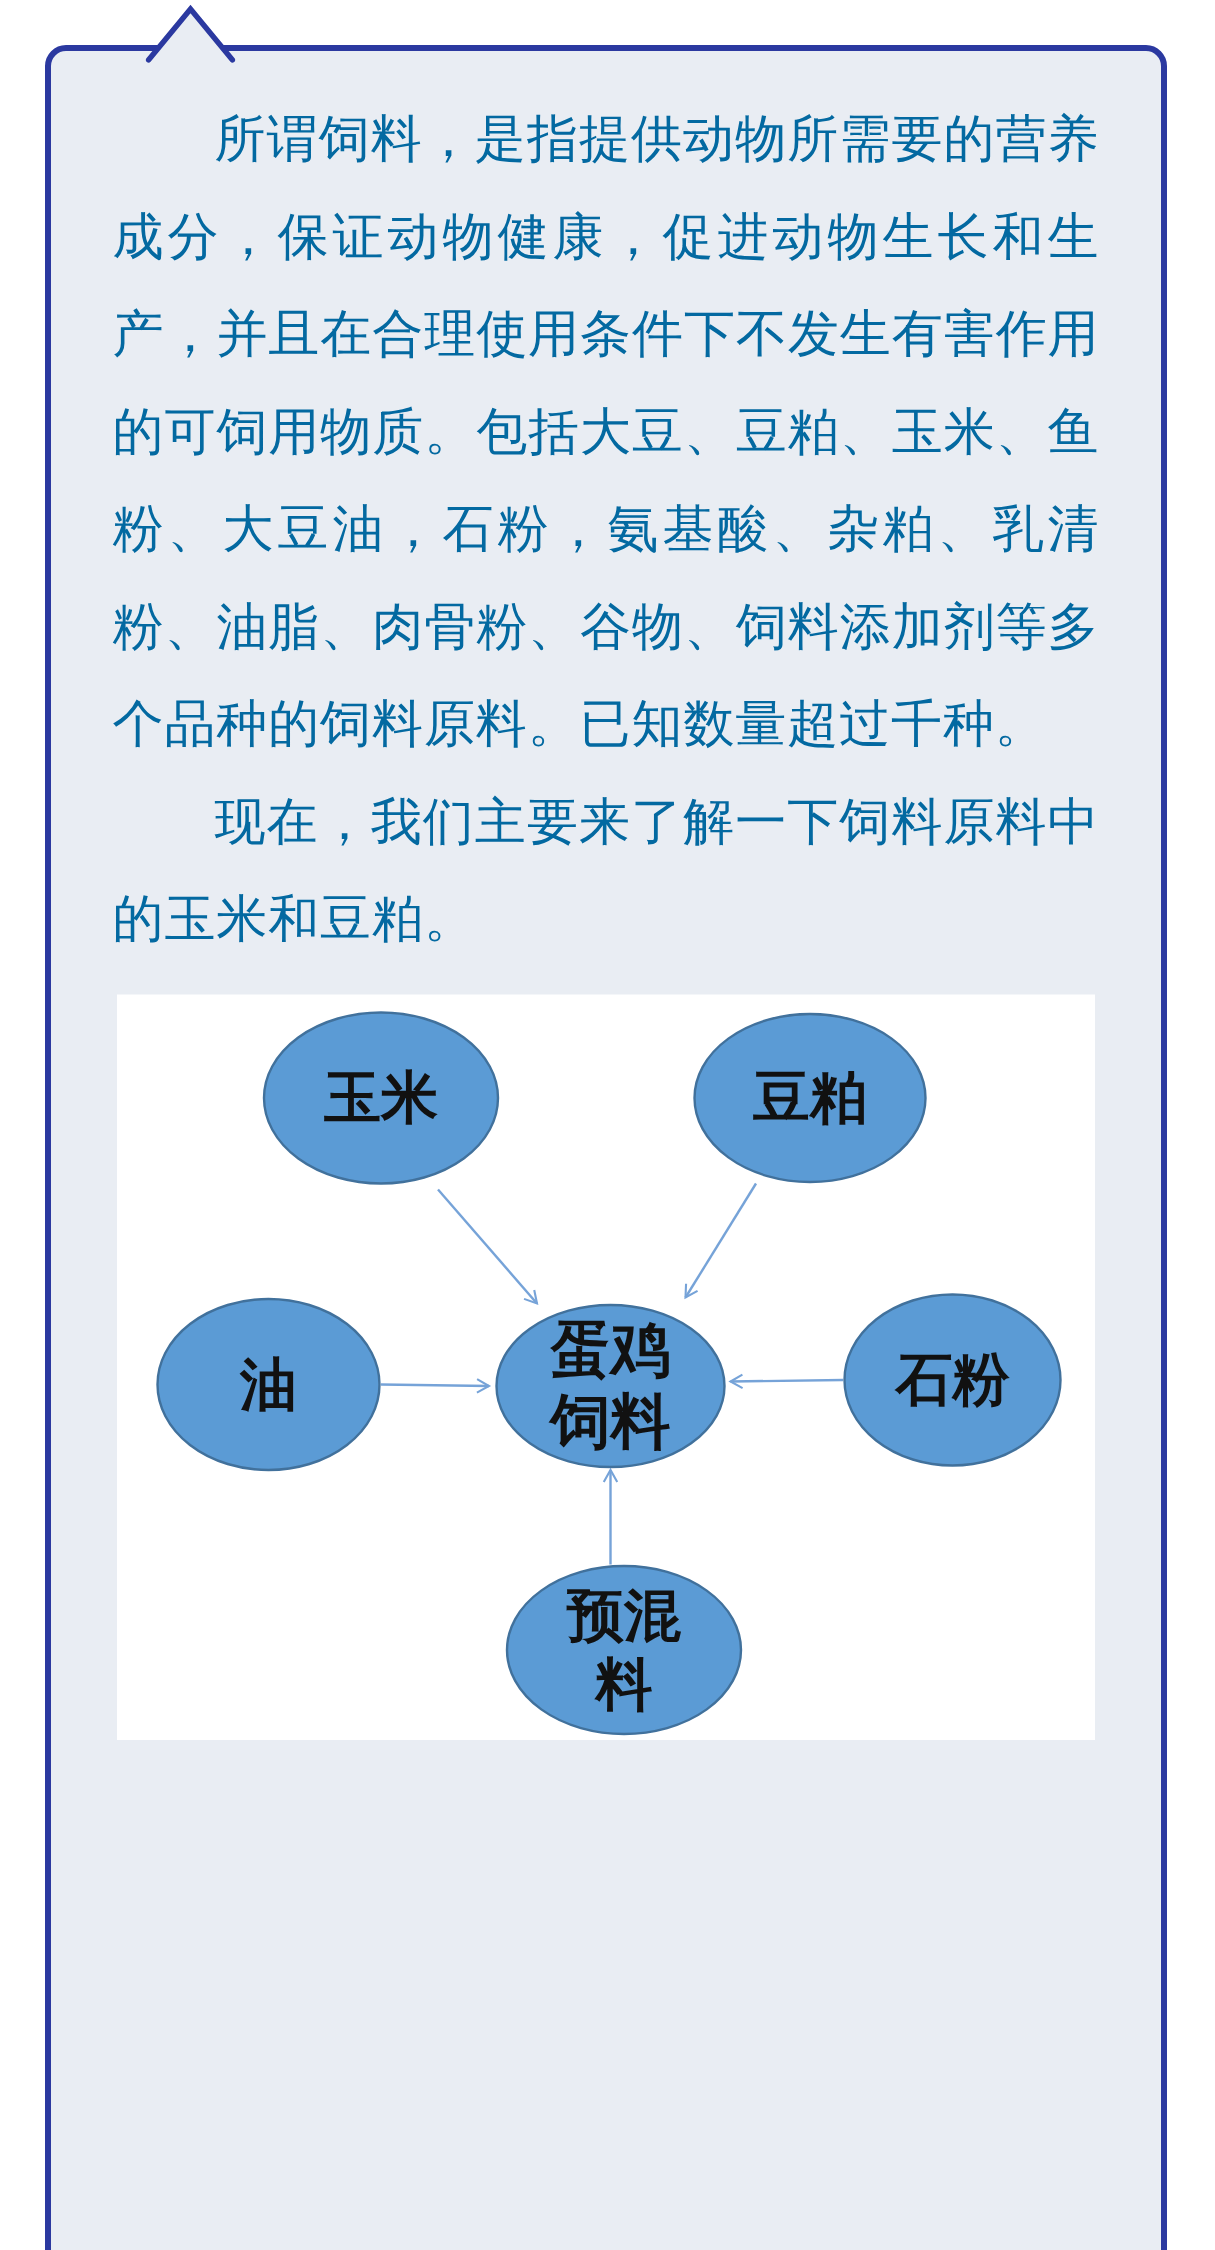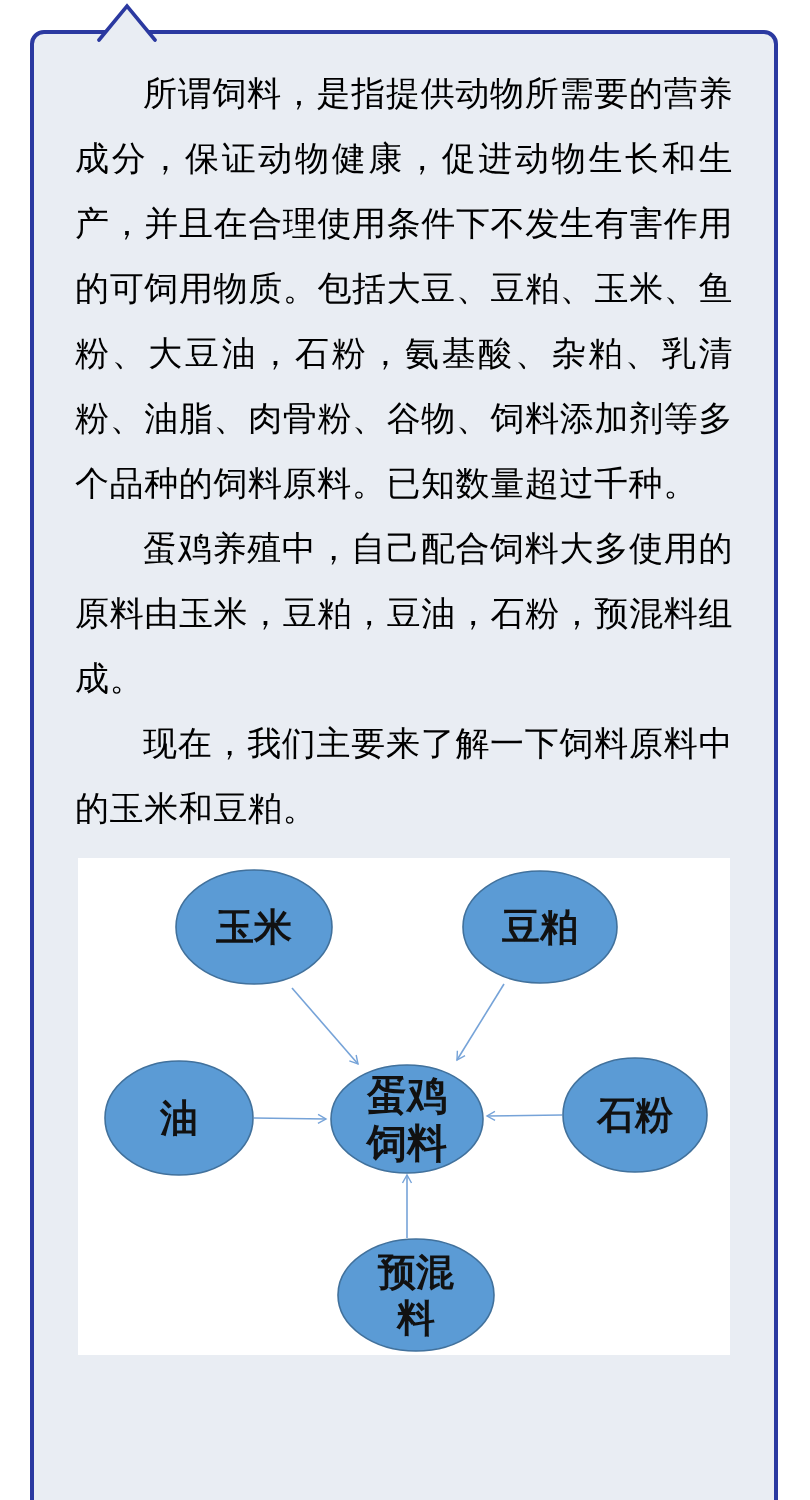--- a/index.html
+++ b/index.html
@@ -20,21 +20,21 @@
   }
   .notch{position:absolute;left:63px;top:-31px;width:60px;height:41px;display:block;}
   .notch-fill{fill:var(--panel-bg);}
   .notch-line{stroke:var(--border);stroke-width:3.6;fill:none;stroke-linecap:round;}
   .content{padding:27px 41px 0 41px;}
   .content p{
     margin:0;
     font-size:34px;
     line-height:65px;
     letter-spacing:0.6px;
-    color:#000000;
+    color:#0369a1;
     text-align:justify;
     text-indent:2em;
   }
   figure.diagram{
     margin:17px auto 0 auto;
     width:652px;height:497px;
     background:#ffffff;
   }
   figure.diagram svg{display:block;width:652px;height:497px;}
   .node-label{
@@ -48,21 +48,20 @@
 <body>
 
 <div class="page">
   <div class="bubble">
     <svg class="notch" viewBox="0 0 60 41">
       <polygon class="notch-fill" points="30,2 0,41 60,41"></polygon>
       <polyline class="notch-line" points="2,37 30,3 58,37"></polyline>
     </svg>
     <div class="content">
       <p>所谓饲料，是指提供动物所需要的营养成分，保证动物健康，促进动物生长和生产，并且在合理使用条件下不发生有害作用的可饲用物质。包括大豆、豆粕、玉米、鱼粉、大豆油，石粉，氨基酸、杂粕、乳清粉、油脂、肉骨粉、谷物、饲料添加剂等多个品种的饲料原料。已知数量超过千种。</p>
-      <p>蛋鸡养殖中，自己配合饲料大多使用的原料由玉米，豆粕，豆油，石粉，预混料组成。</p>
       <p>现在，我们主要来了解一下饲料原料中的玉米和豆粕。</p>
       <figure class="diagram">
         <svg id="diagram-svg" viewBox="0 0 652 497">
           <defs>
             <marker id="arrowhead" markerUnits="userSpaceOnUse" markerWidth="14" markerHeight="13" refX="10" refY="6" orient="auto">
               <polyline id="arrowhead-shape" points="2,1.5 10,6 2,10.5" fill="none" stroke-width="1.4" stroke="#76a3d8"></polyline>
             </marker>
           </defs>
           <g id="edges-group">
               <line x1="214" y1="130" x2="280" y2="206" stroke="#76a3d8" stroke-width="1.6" marker-end="url(#arrowhead)"></line>

